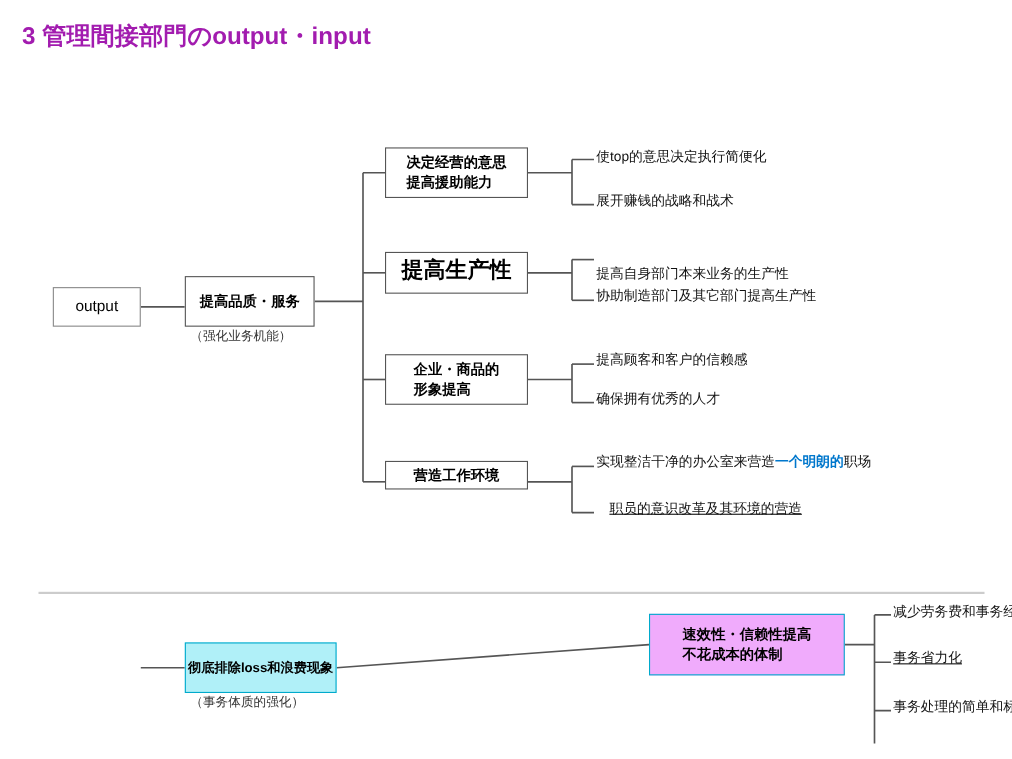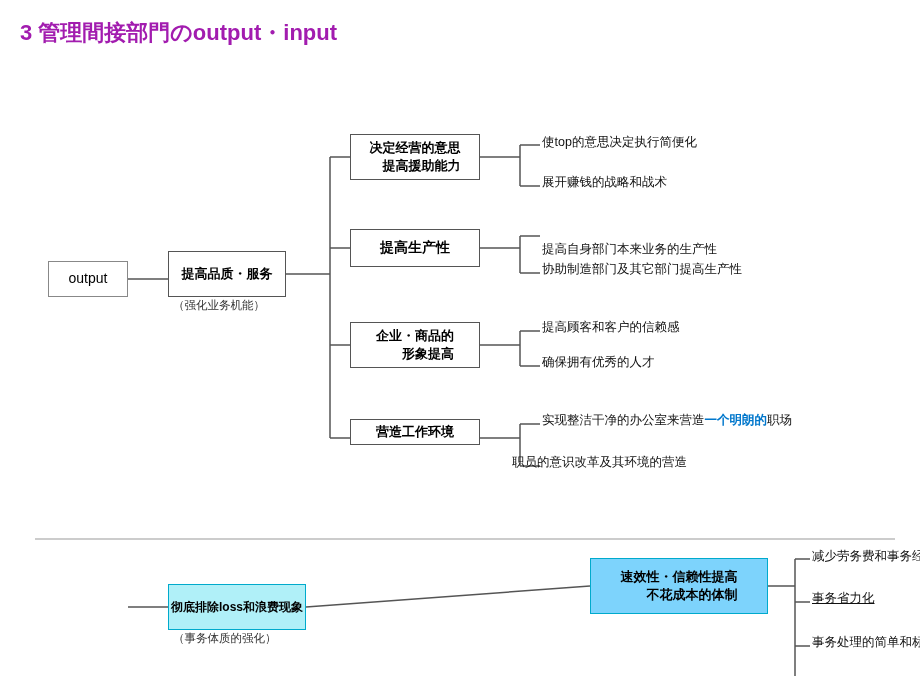--- a/index.html
+++ b/index.html
@@ -29,21 +29,21 @@
       height: 610px;
     }
     
     .box {
       position: absolute;
       border: 1.5px solid #555;
       background: #fff;
       display: flex;
       align-items: center;
       justify-content: center;
-      text-align: right;
+      text-align: left;
       line-height: 1.4;
       font-size: 13px;
     }
     .box-output {
       left: 28px; top: 195px;
       width: 80px; height: 36px;
       border: 1.5px solid #888;
       font-size: 14px;
     }
     .box-input {
@@ -69,38 +69,39 @@
     .box-keiei {
       left: 330px; top: 68px;
       width: 130px; height: 46px;
       font-weight: bold;
       font-size: 13px;
     }
     .box-seisan {
       left: 330px; top: 163px;
       width: 130px; height: 38px;
       font-weight: bold;
-      font-size: 14px;
+      font-size: 20px;
+      font-family: Liberation Mono, monospace;
     }
     .box-kigyo {
       left: 330px; top: 256px;
       width: 130px; height: 46px;
       font-weight: bold;
       font-size: 13px;
     }
     .box-eizoukankyo {
       left: 330px; top: 353px;
       width: 130px; height: 26px;
       font-weight: bold;
       font-size: 13px;
     }
     .box-sokko {
       left: 570px; top: 492px;
       width: 178px; height: 56px;
-      background: #7dd3fc;
+      background: #f0abfc;
       border: 1.5px solid #00aacc;
       font-weight: bold;
       font-size: 13px;
       color: #000;
     }
     
     .sub-note {
       position: absolute;
       font-size: 11.5px;
       color: #333;
@@ -239,21 +240,21 @@
     <div class="leaf" style="left:522px; top:253px;">
       <span>提高顾客和客户的信赖感</span>
     </div>
     <div class="leaf" style="left:522px; top:288px;">
       <span>确保拥有优秀的人才</span>
     </div>
 
     <div class="leaf" style="left:522px; top:346px;">
       <span>实现整洁干净的办公室来营造</span><span class="leaf-highlight">一个明朗的</span><span>职场</span>
     </div>
-    <div class="leaf" style="left:492px; top:388px;">
+    <div class="leaf" style="left:534px; top:388px;text-decoration:underline;">
       <span>职员的意识改革及其环境的营造</span>
     </div>
 
     <div class="divider-line"></div>
 
 
     <div class="box box-loss">
       <span>彻底排除loss和浪费现象</span>
     </div>
     <div class="sub-note" style="left:153px; top:565px;">

